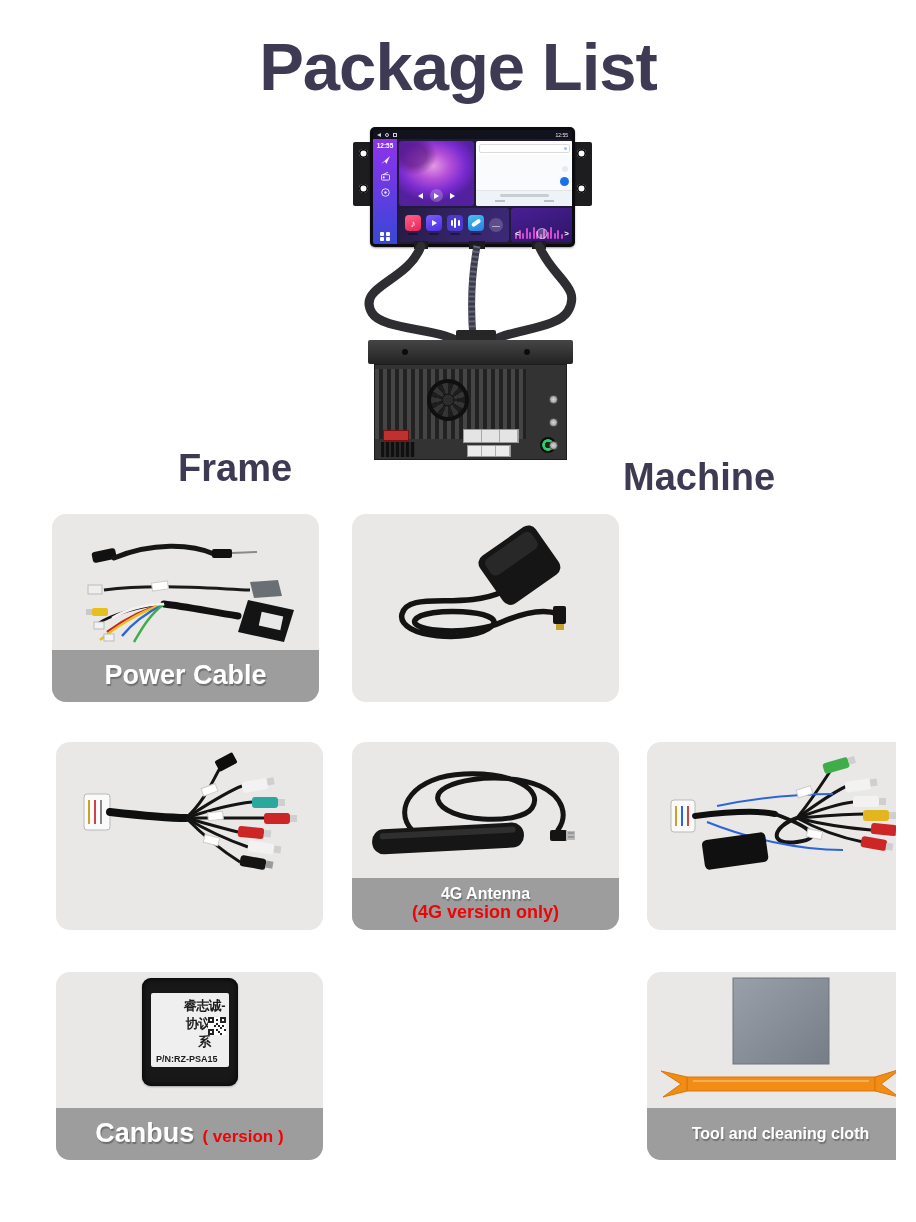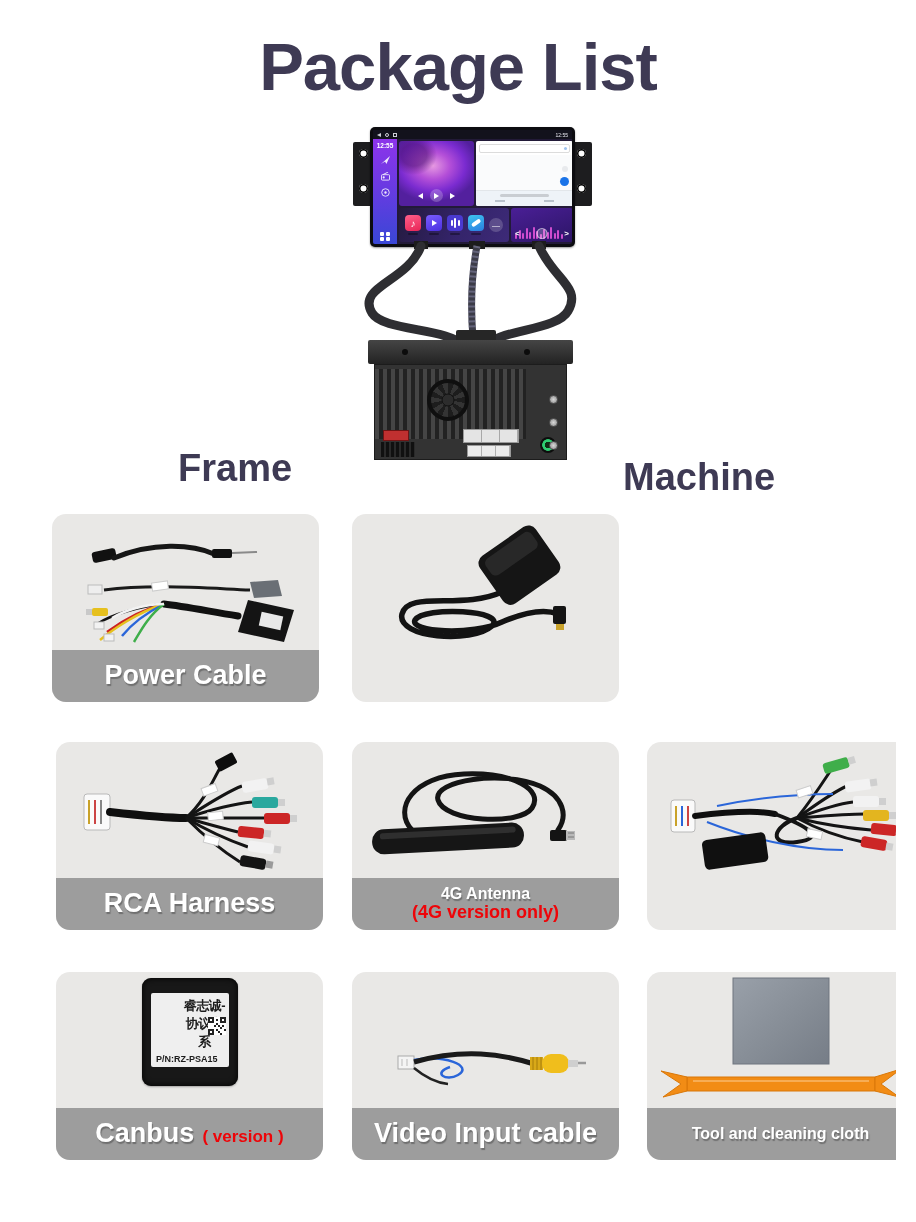--- a/index.html
+++ b/index.html
@@ -381,23 +381,20 @@
         <rect x="222" y="57" width="7" height="7" fill="#cfcfcf"></rect>
       <rect x="208" y="71" width="26" height="11" rx="3" fill="#cc2626"></rect>
         <rect x="234" y="73" width="7" height="7" fill="#cfcfcf"></rect>
       <rect x="182" y="85" width="26" height="11" rx="3" fill="#cc2626" transform="rotate(6 195 90)"></rect>
         <rect x="208" y="88" width="7" height="7" fill="#cfcfcf" transform="rotate(6 211 91)"></rect>
       <rect x="192" y="100" width="26" height="11" rx="3" fill="#f2f2f2" transform="rotate(8 205 105)"></rect>
         <rect x="218" y="104" width="7" height="7" fill="#cfcfcf" transform="rotate(8 221 107)"></rect>
       <rect x="184" y="115" width="26" height="11" rx="3" fill="#141414" transform="rotate(10 197 120)"></rect>
         <rect x="210" y="119" width="7" height="7" fill="#9a9a9a" transform="rotate(10 213 122)"></rect>
     </svg>
-    <div class="caption cap-xl">
-        <span>RCA Harness</span>
-      </div>
   </div>
 
   <div class="cell" style="left:332px;top:742px">
     <svg class="art" viewBox="0 0 267 136">
       <path d="M60,88 C 40,66 62,34 112,32 C 162,30 192,48 180,66 C 168,84 92,80 86,58 C 80,38 152,28 188,44 C 212,55 216,74 206,88" fill="none" stroke="#141414" stroke-width="5" stroke-linecap="round"></path>
       <g transform="rotate(-3 95 96)">
         <rect x="20" y="84" width="152" height="25" rx="12" fill="#161616"></rect>
         <rect x="28" y="88" width="136" height="6" rx="3" fill="#3a3a3a" opacity=".7"></rect>
       </g>
       <rect x="198" y="88" width="17" height="11" rx="2" fill="#141414"></rect>
@@ -473,40 +470,20 @@
           <rect x="8" y="6" width="1" height="1" fill="#222"></rect>
             <rect x="6" y="8" width="1" height="1" fill="#222"></rect>
         </svg>
       </div>
     </div>
     <div class="caption">
       <span class="cap-xl"><span>Canbus</span><span class="note note-inline">( version )</span></span>
     </div>
   </div>
 
-  <div class="cell" style="left:332px;top:972px">
-    <svg class="art" viewBox="0 0 267 136">
-      <rect x="46" y="84" width="16" height="13" fill="#f4f4f4" stroke="#aaa"></rect>
-      <line x1="50" y1="87" x2="50" y2="94" stroke="#bbb"></line>
-        <line x1="55" y1="87" x2="55" y2="94" stroke="#bbb"></line>
-      <path d="M62,88 C 92,82 122,94 106,103 C 94,110 80,101 98,95" fill="none" stroke="#2b66d9" stroke-width="2.5"></path>
-      <path d="M62,96 C 74,106 86,111 96,112" fill="none" stroke="#222" stroke-width="2.5"></path>
-      <path d="M62,90 C 112,76 150,82 182,92" fill="none" stroke="#1a1a1a" stroke-width="5"></path>
-      <rect x="178" y="85" width="13" height="13" fill="#d9a918"></rect>
-      <line x1="181" y1="85" x2="181" y2="98" stroke="#a67c0a"></line>
-        <line x1="185" y1="85" x2="185" y2="98" stroke="#a67c0a"></line>
-        <line x1="189" y1="85" x2="189" y2="98" stroke="#a67c0a"></line>
-      <rect x="190" y="82" width="27" height="19" rx="9" fill="#f0be1c"></rect>
-      <rect x="216" y="88" width="10" height="7" fill="#cfcfcf"></rect>
-      <line x1="226" y1="91" x2="234" y2="91" stroke="#999" stroke-width="2.5"></line>
-    </svg>
-    <div class="caption cap-xl">
-        <span>Video Input cable</span>
-      </div>
-  </div>
 
   <div class="cell" style="left:627px;top:972px">
     <svg class="art" viewBox="0 0 267 136">
       <defs>
         <linearGradient id="clothG" x1="0" y1="0" x2="1" y2="1">
           <stop offset="0" stop-color="#99a0a9"></stop>
             <stop offset=".55" stop-color="#868d96"></stop>
             <stop offset="1" stop-color="#767d87"></stop>
         </linearGradient>
       </defs>

